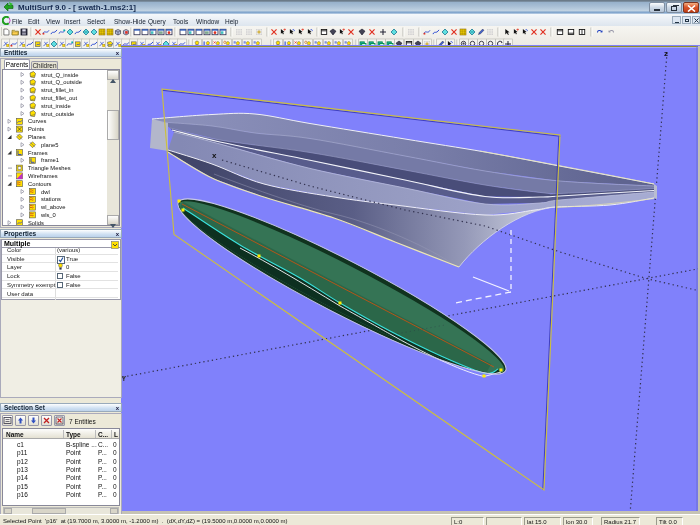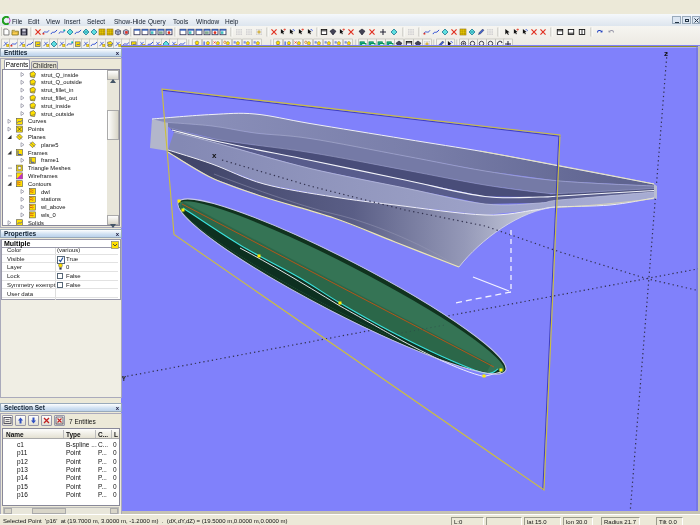--- a/index.html
+++ b/index.html
@@ -3,20 +3,39 @@
 *{margin:0;padding:0;box-sizing:border-box}
 body{width:700px;height:525px;overflow:hidden;font-family:"Liberation Sans",sans-serif;background:#ece9d8}
 #root{position:relative;width:700px;height:525px;background:#ece9d8}
 .abs{position:absolute}
 .ptitle{position:absolute;left:0;width:122px;height:9px;background:linear-gradient(#fdfefe,#cfe0f2 60%,#bcd2ea);border:1px solid #9ab;font-size:6.5px;font-weight:bold;color:#123;line-height:8px;padding-left:3px}
 .px{position:absolute;right:2px;top:1px;font-size:6px;color:#224;font-weight:bold;line-height:6px}
 </style>
 </head><body>
 <div id="root">
 
+<div class="abs" style="left:0;top:0;width:700px;height:14px;background:linear-gradient(#6b7a88 0%,#6b7a88 8%,#97b1cb 16%,#a9bfd5 45%,#c0d2e2 76%,#87a9ce 86%,#7da2cc 94%,#f0f5fa 100%)">
+ <svg class="abs" style="left:3px;top:1px" width="12" height="12" viewBox="0 0 12 12">
+        <path d="M1,6 L5,2 L5,4.5 L10,4.5 L10,7.5 L5,7.5 L5,10 Z" fill="#1fa51f" stroke="#0a5a0a" stroke-width="0.6"></path>
+        <path d="M6,1 L10,3 L7,5" fill="#2fbf2f"></path>
+      </svg>
+ <span class="abs" style="left:18px;top:2.5px;font-size:8px;font-weight:bold;color:#13284e">MultiSurf 9.0 - [ swath-1.ms2:1]</span>
+ <div class="abs" style="left:649px;top:2px;width:16px;height:11px;background:linear-gradient(#fbfdfe,#cdd9e6 50%,#b4c4d6);border:1px solid #7d8da0;border-radius:2px">
+        <div class="abs" style="left:4px;top:6px;width:6px;height:2px;background:#27303b"></div>
+      </div>
+ <div class="abs" style="left:666px;top:2px;width:16px;height:11px;background:linear-gradient(#fbfdfe,#cdd9e6 50%,#b4c4d6);border:1px solid #7d8da0;border-radius:2px">
+        <div class="abs" style="left:4px;top:3px;width:6px;height:5px;border:1px solid #27303b"></div>
+        <div class="abs" style="left:6px;top:2px;width:6px;height:1px;background:#27303b"></div>
+      </div>
+ <div class="abs" style="left:683px;top:2px;width:16px;height:11px;background:linear-gradient(#f6b183,#d9552b 45%,#c03c14);border:1px solid #7d3520;border-radius:2px">
+        <svg class="abs" style="left:3px;top:2px" width="9" height="7" viewBox="0 0 9 7">
+          <path d="M1,0.5 L8,6.5 M8,0.5 L1,6.5" stroke="#fff" stroke-width="1.6"></path>
+        </svg>
+      </div>
+</div>
 
 <div class="abs" style="left:0;top:14px;width:700px;height:12px;background:linear-gradient(#f5f8fb,#dde5ee)">
  <svg class="abs" style="left:2px;top:2px" width="9" height="9" viewBox="0 0 10 10">
         <circle cx="5" cy="5" r="4" fill="none" stroke="#c030c0" stroke-width="1"></circle>
         <path d="M7.5,2 A4,4 0 1 0 7.5,8" fill="none" stroke="#20a020" stroke-width="2.4"></path>
       </svg>
  <span class="abs" style="left:12px;top:3.5px;font-size:6.5px;color:#141e2c">File</span>
       <span class="abs" style="left:28px;top:3.5px;font-size:6.5px;color:#141e2c">Edit</span>
       <span class="abs" style="left:46px;top:3.5px;font-size:6.5px;color:#141e2c">View</span>
       <span class="abs" style="left:64px;top:3.5px;font-size:6.5px;color:#141e2c">Insert</span>

